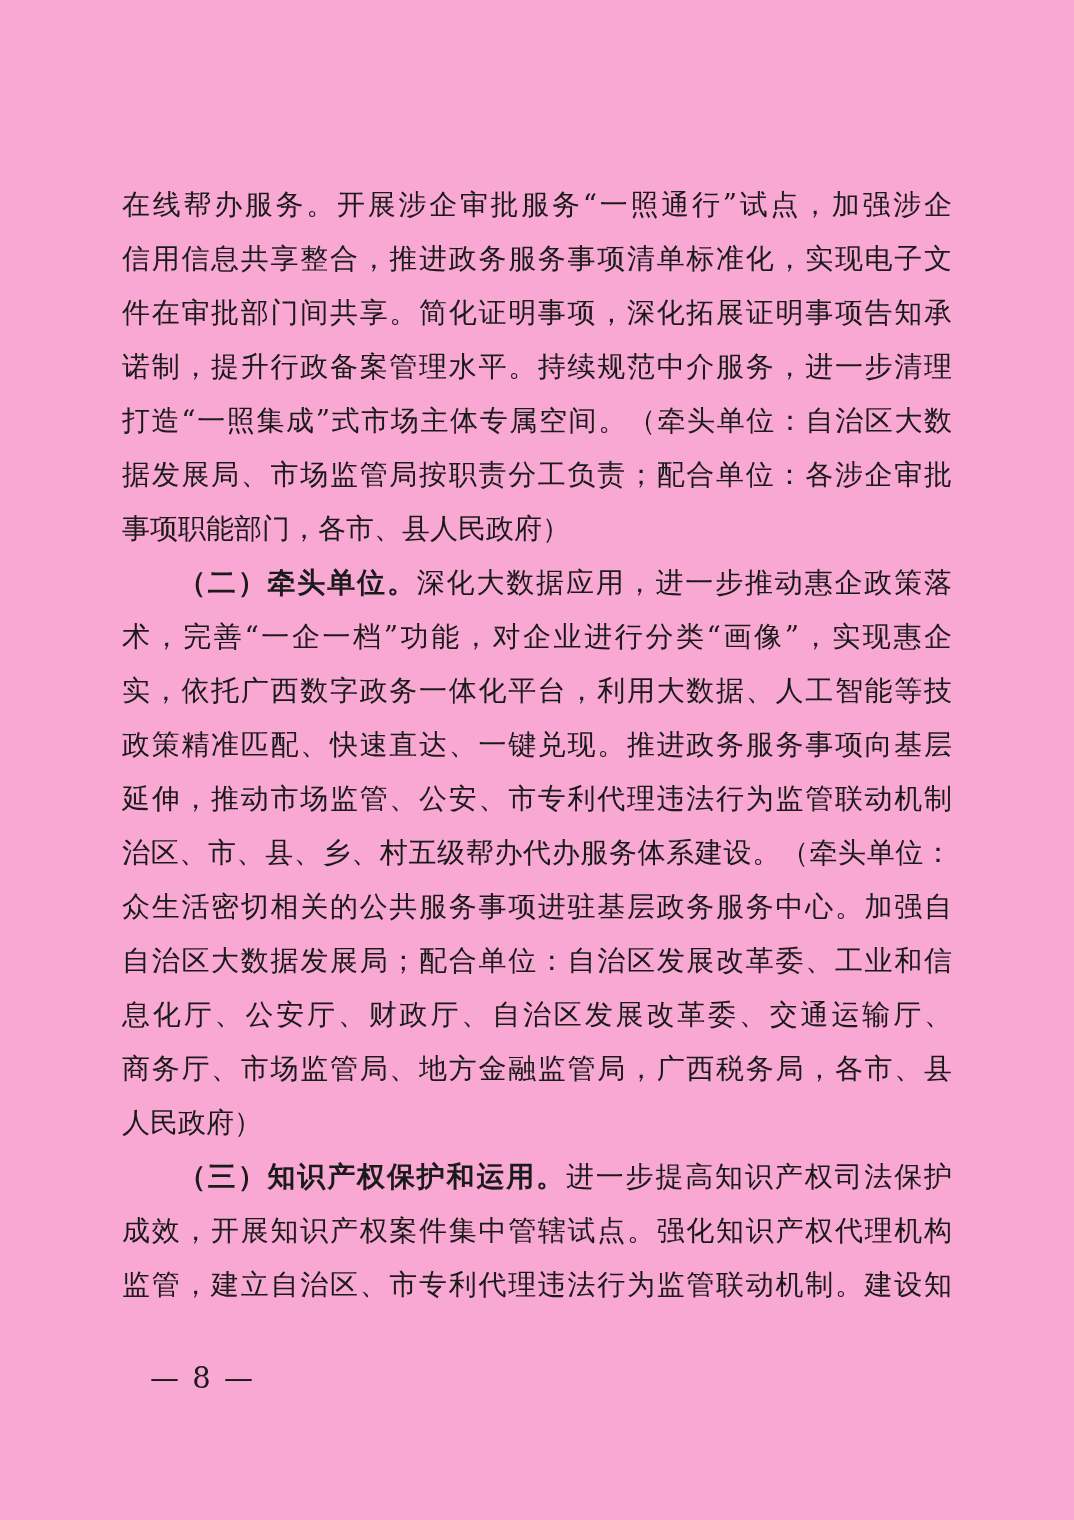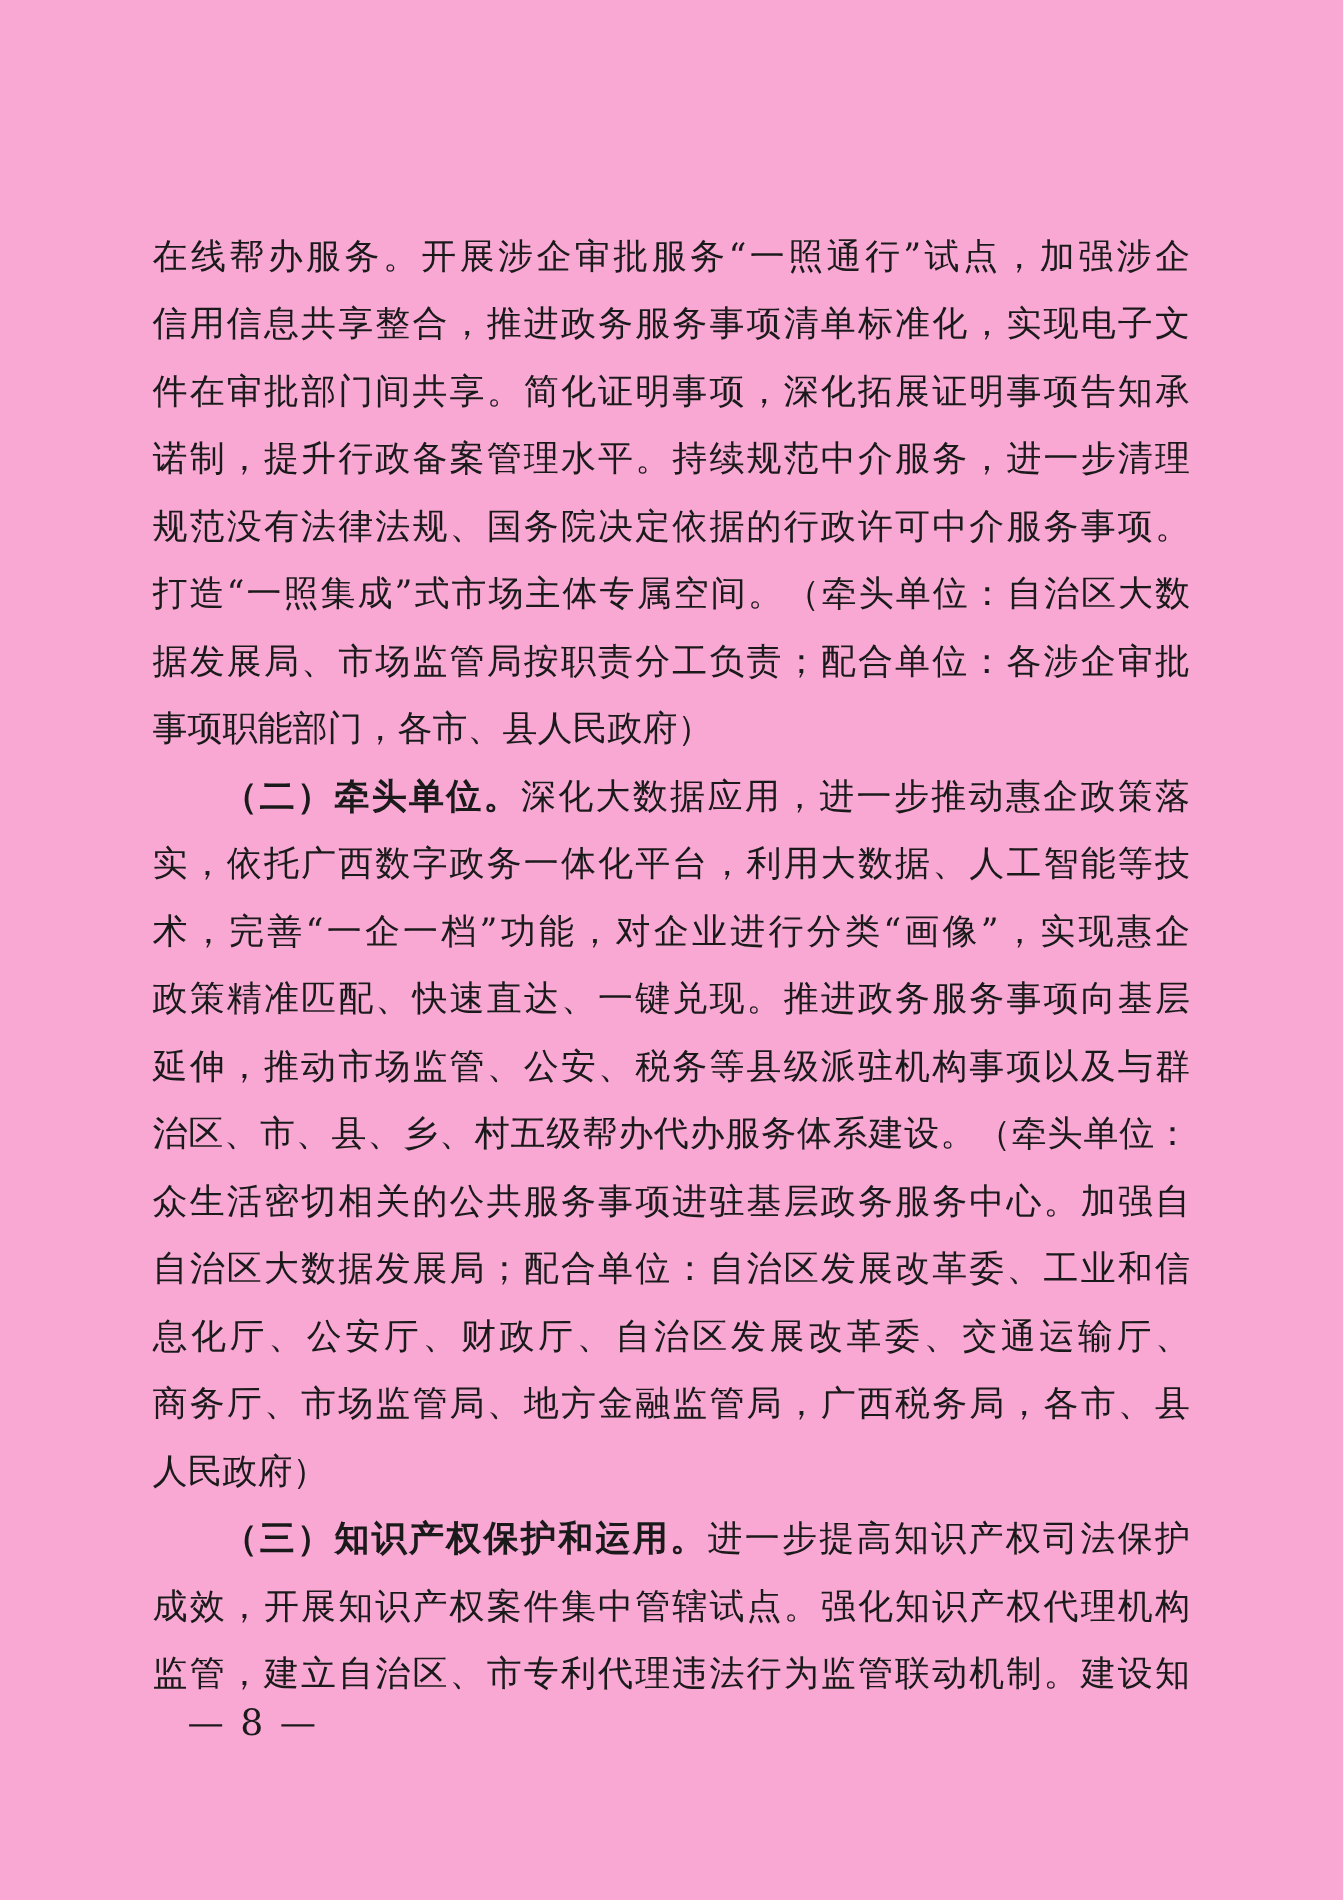--- a/index.html
+++ b/index.html
@@ -53,29 +53,28 @@
 </style>
 </head>
 <body>
 
 <div class="page">
   <div class="doc" id="doc-lines">
       <div class="line"><span class="seg-body">在线帮办服务。开展涉企审批服务“一照通行”试点，加强涉企</span></div>
       <div class="line"><span class="seg-body">信用信息共享整合，推进政务服务事项清单标准化，实现电子文</span></div>
       <div class="line"><span class="seg-body">件在审批部门间共享。简化证明事项，深化拓展证明事项告知承</span></div>
       <div class="line"><span class="seg-body">诺制，提升行政备案管理水平。持续规范中介服务，进一步清理</span></div>
-      <div class="line"><span class="seg-body">规范没有法律法规、国务院决定依据的行政许可中介服务事项。</span></div>
       <div class="line"><span class="seg-body">打造“一照集成”式市场主体专属空间。</span><span class="seg-unit">（牵头单位：自治区大数</span></div>
       <div class="line"><span class="seg-unit">据发展局、市场监管局按职责分工负责；配合单位：各涉企审批</span></div>
       <div class="line no-fill"><span class="seg-unit">事项职能部门，各市、县人民政府）</span></div>
       <div class="line indent"><span class="seg-heading">（二）牵头单位。</span><span class="seg-body">深化大数据应用，进一步推动惠企政策落</span></div>
+      <div class="line"><span class="seg-body">术，完善“一企一档”功能，对企业进行分类“画像”，实现惠企</span></div>
       <div class="line"><span class="seg-body">实，依托广西数字政务一体化平台，利用大数据、人工智能等技</span></div>
-      <div class="line"><span class="seg-body">术，完善“一企一档”功能，对企业进行分类“画像”，实现惠企</span></div>
       <div class="line"><span class="seg-body">政策精准匹配、快速直达、一键兑现。推进政务服务事项向基层</span></div>
-      <div class="line"><span class="seg-body">延伸，推动市场监管、公安、税务等县级派驻机构事项以及与群</span></div>
+      <div class="line"><span class="seg-body">延伸，推动市场监管、公安、市专利代理违法行为监管联动机制</span></div>
       <div class="line"><span class="seg-body">治区、市、县、乡、村五级帮办代办服务体系建设。</span><span class="seg-unit">（牵头单位：</span></div>
       <div class="line"><span class="seg-body">众生活密切相关的公共服务事项进驻基层政务服务中心。加强自</span></div>
       <div class="line"><span class="seg-unit">自治区大数据发展局；配合单位：自治区发展改革委、工业和信</span></div>
       <div class="line"><span class="seg-unit">息化厅、公安厅、财政厅、自治区发展改革委、交通运输厅、</span></div>
       <div class="line"><span class="seg-unit">商务厅、市场监管局、地方金融监管局，广西税务局，各市、县</span></div>
       <div class="line no-fill"><span class="seg-unit">人民政府）</span></div>
       <div class="line indent"><span class="seg-heading">（三）知识产权保护和运用。</span><span class="seg-body">进一步提高知识产权司法保护</span></div>
       <div class="line"><span class="seg-body">成效，开展知识产权案件集中管辖试点。强化知识产权代理机构</span></div>
       <div class="line"><span class="seg-body">监管，建立自治区、市专利代理违法行为监管联动机制。建设知</span></div>
     </div>

